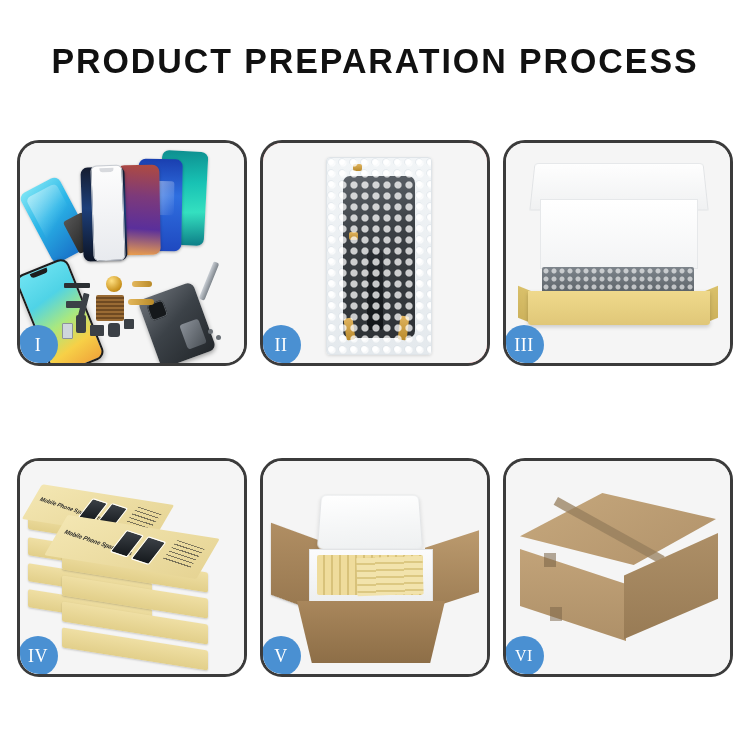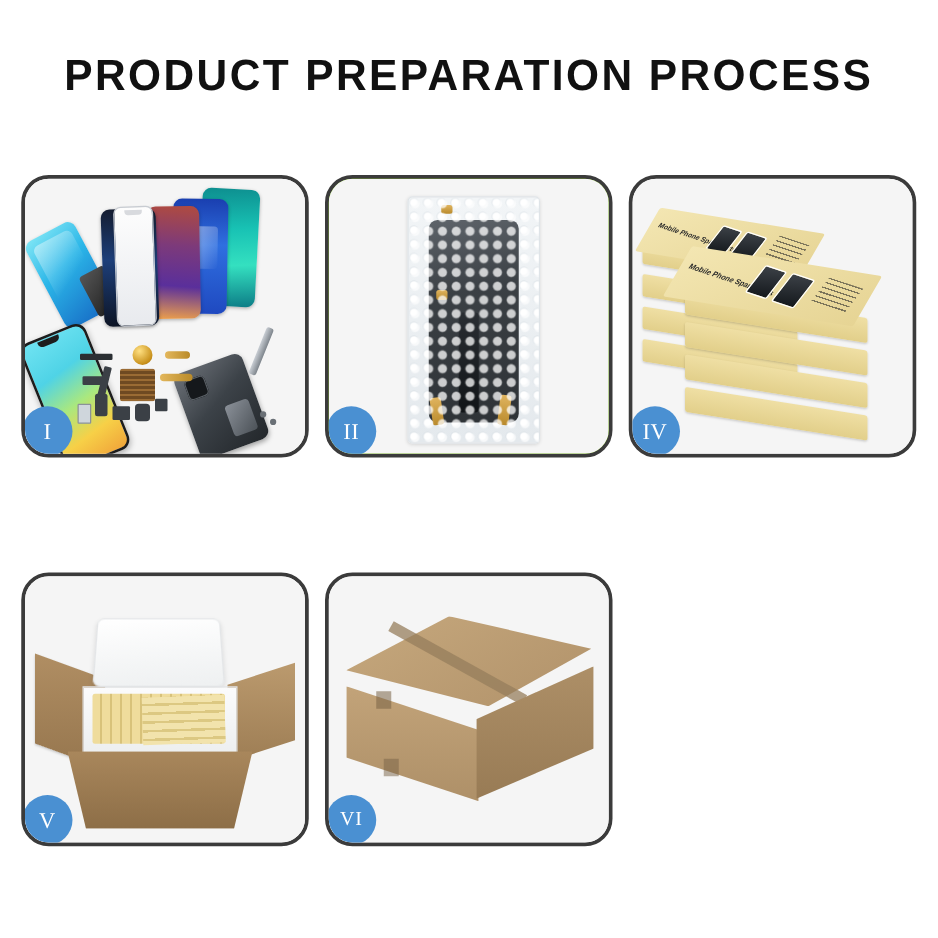--- a/index.html
+++ b/index.html
@@ -172,21 +172,21 @@
     left: 76px; top: 152px; width: 28px; height: 26px;
     background:
       repeating-linear-gradient(0deg,#9a6b34 0 2px,#6f4a22 2px 4px),
       repeating-linear-gradient(90deg,#9a6b34 0 2px,#6f4a22 2px 4px);
     border-radius: 2px;
   }
   .pt.screw { border-radius:50%; background:#6a7076; }
   .pt.tool { background: linear-gradient(90deg,#c9ced4,#7d848b); border-radius:2px;}
 
   
-  .p2 { background:#84cc16;text-decoration:underline; }
+  .p2 { background:#fca5a5;text-decoration:underline; }
   .bag {
     position:absolute; left: 63px; top: 14px; width: 104px; height: 196px;
     background:
       radial-gradient(circle at 4px 4px, rgba(255,255,255,.95) 2.4px, rgba(215,222,228,.5) 3.4px, rgba(255,255,255,0) 4.2px) 0 0/11px 11px,
       linear-gradient(180deg,#f2f5f7,#e4e9ed);
     border: 1px solid #dfe4e8;
     border-radius: 4px;
     box-shadow: 0 1px 3px rgba(0,0,0,.12);
   }
   .bag-screen {
@@ -401,20 +401,31 @@
           <div class="bag-tab" style="left:26px;top:6px;width:9px;height:7px;"></div>
           <div class="bag-tab" style="left:22px;top:74px;width:9px;height:8px;"></div>
           <div class="bag-tab" style="left:18px;top:160px;width:9px;height:22px;transform:rotate(-8deg);"></div>
           <div class="bag-tab" style="left:72px;top:158px;width:9px;height:24px;transform:rotate(7deg);"></div>
           <div class="bag-bubbles"></div>
         </div>
       </div>
       <div class="badge">II</div>
     </div>
 
+    <div class="card p3">
+      <div class="card-inner">
+        <div class="bx3-lid"></div>
+        <div class="bx3-foam"></div>
+        <div class="bx3-bubble"></div>
+        <div class="bx3-sideL"></div>
+        <div class="bx3-sideR"></div>
+        <div class="bx3-front"></div>
+      </div>
+      <div class="badge">III</div>
+    </div>
 
     <div class="card p4">
       <div class="card-inner">
         <div class="stack">
 
           <div class="sb" style="left:2px;top:52px;width:124px;height:18px;transform:skewY(9deg);"></div>
           <div class="sb" style="left:2px;top:78px;width:124px;height:18px;transform:skewY(9deg);"></div>
           <div class="sb" style="left:2px;top:104px;width:124px;height:18px;transform:skewY(9deg);"></div>
           <div class="sb" style="left:2px;top:130px;width:124px;height:18px;transform:skewY(9deg);"></div>
 

